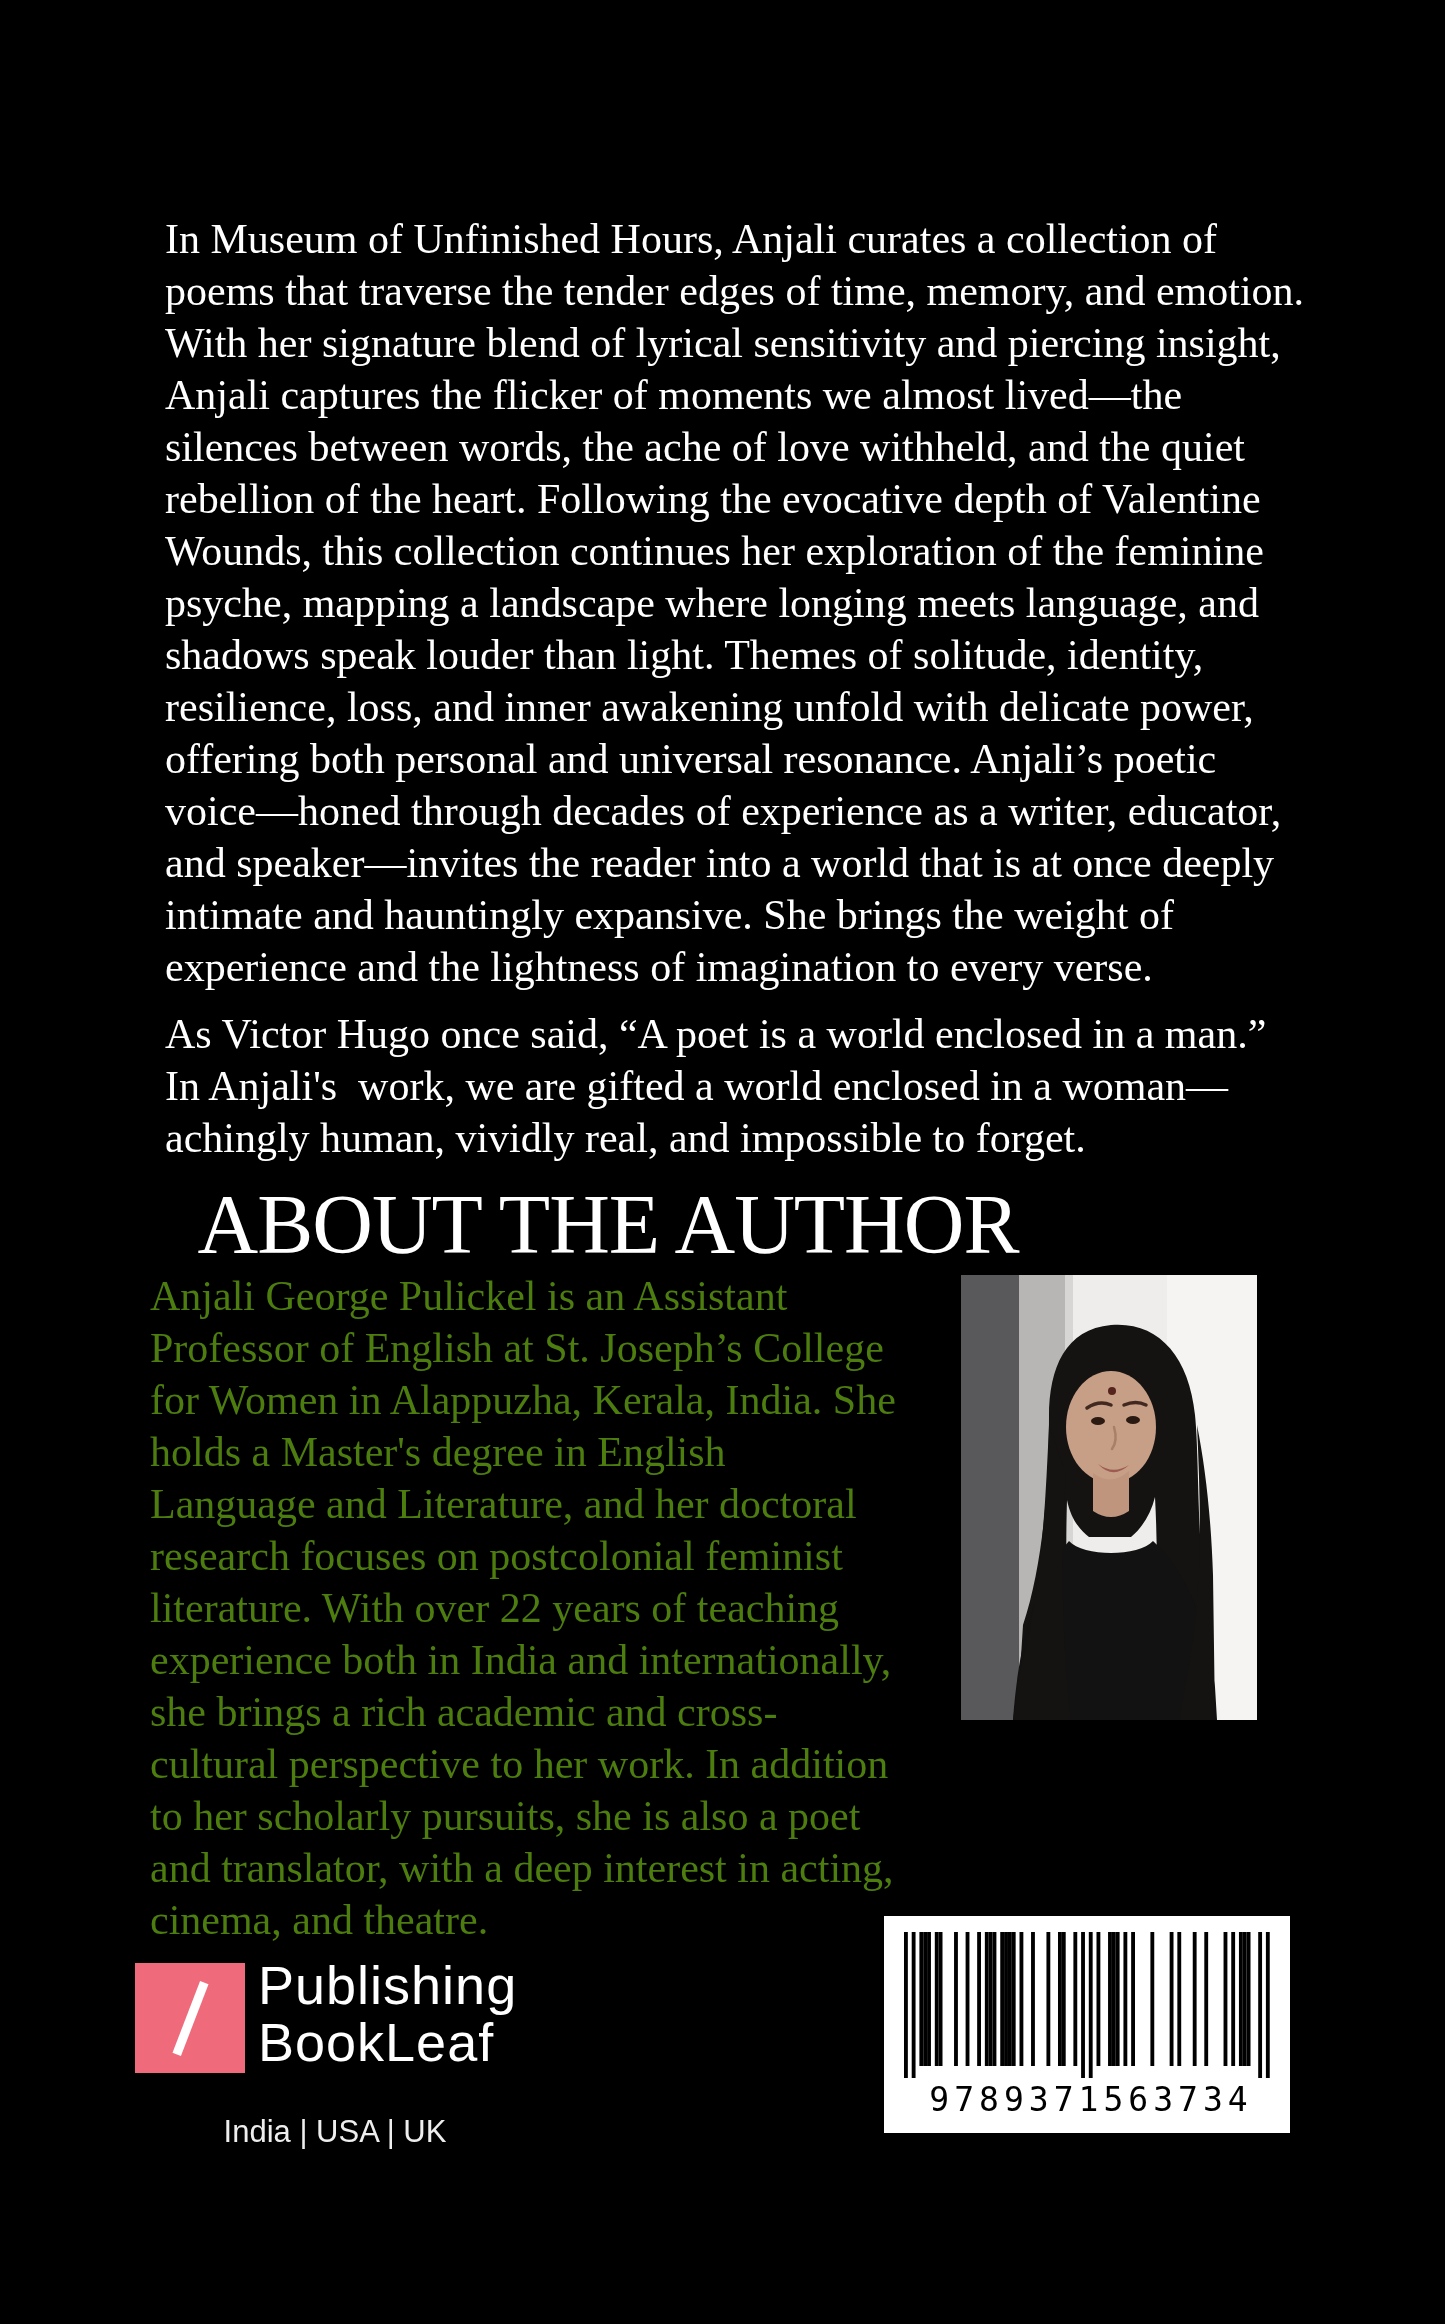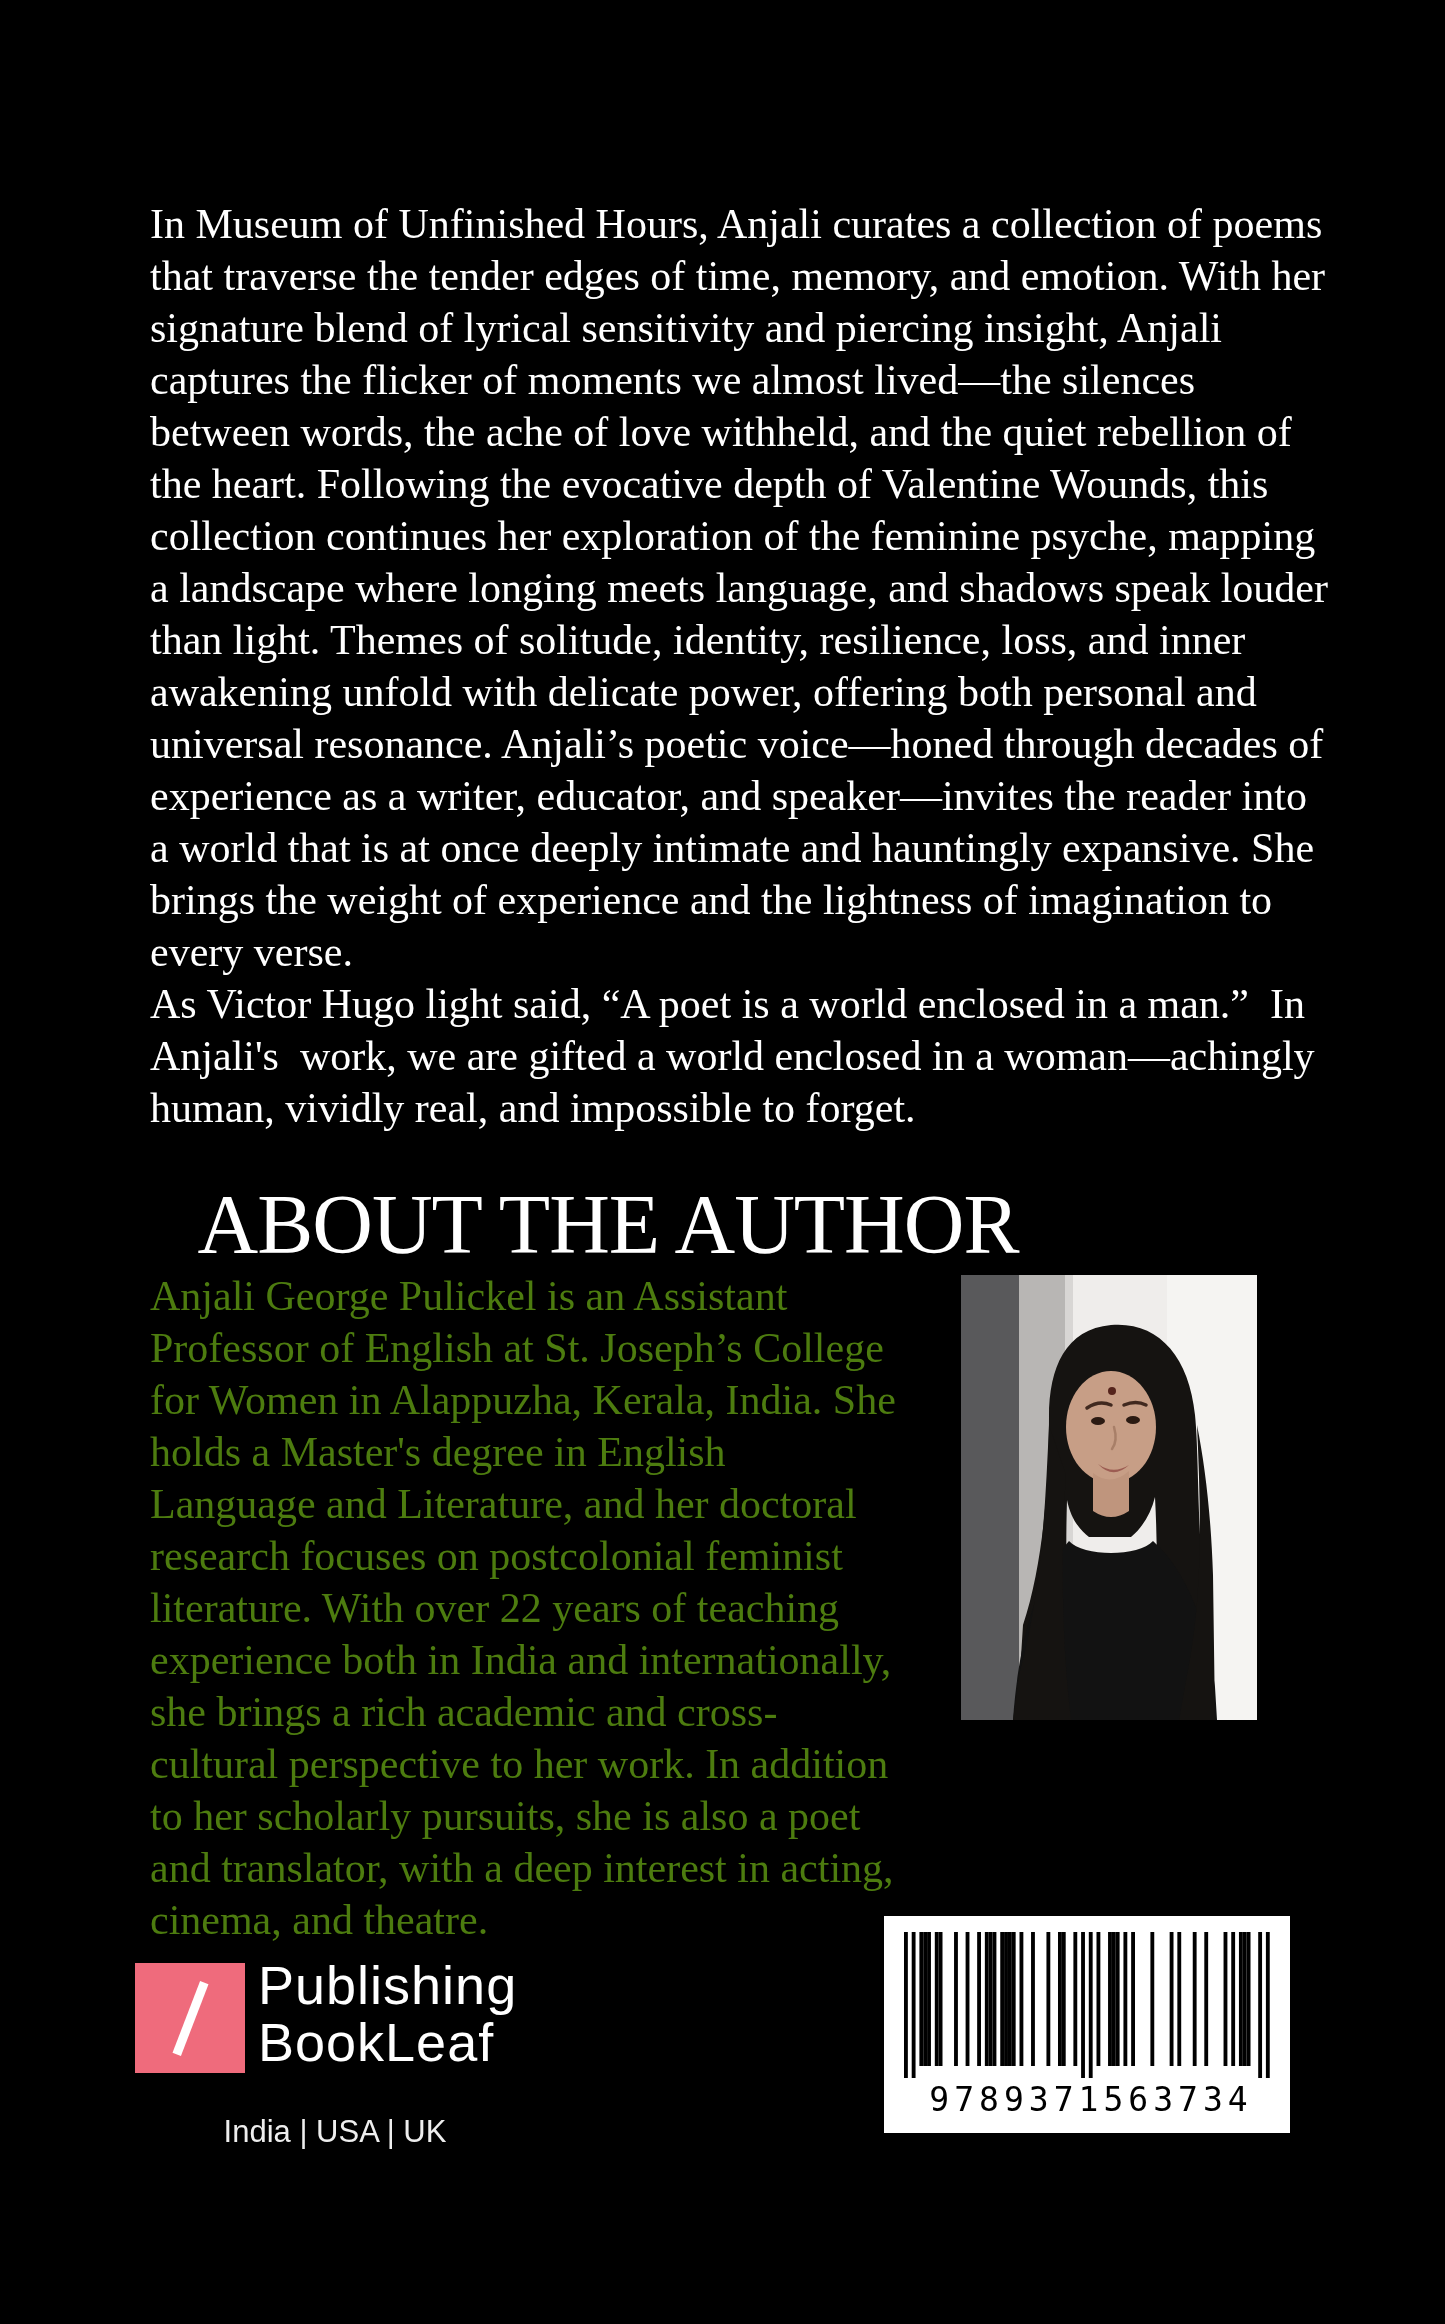--- a/index.html
+++ b/index.html
@@ -17,21 +17,21 @@
   .synopsis {
     position: absolute;
     left: 150px;
     top: 198px;
     width: 1178px;
     font-size: 42px;
     line-height: 52px;
     color: #ffffff;
   }
   .synopsis p {
-    margin: 0;
+    margin: 15px;
     white-space: pre-wrap;
   }
   .about-heading {
     position: absolute;
     left: 0;
     top: 1183px;
     width: 1216px;
     text-align: center;
     font-size: 84px;
     line-height: 1;
@@ -123,21 +123,21 @@
     font-family: "DejaVu Sans Mono", monospace;
     font-size: 33px;
     letter-spacing: 5px;
   }
 </style>
 </head>
 <body>
 
 <div class="synopsis">
   <p>In Museum of Unfinished Hours, Anjali curates a collection of poems that traverse the tender edges of time, memory, and emotion. With her signature blend of lyrical sensitivity and piercing insight, Anjali captures the flicker of moments we almost lived—the silences between words, the ache of love withheld, and the quiet rebellion of the heart. Following the evocative depth of Valentine Wounds, this collection continues her exploration of the feminine psyche, mapping a landscape where longing meets language, and shadows speak louder than light. Themes of solitude, identity, resilience, loss, and inner awakening unfold with delicate power, offering both personal and universal resonance. Anjali’s poetic voice—honed through decades of experience as a writer, educator, and speaker—invites the reader into a world that is at once deeply intimate and hauntingly expansive. She brings the weight of experience and the lightness of imagination to every verse.</p>
-  <p>As Victor Hugo light said, “A poet is a world enclosed in a man.”  In Anjali's  work, we are gifted a world enclosed in a woman—achingly human, vividly real, and impossible to forget.</p>
+  <p>As Victor Hugo once said, “A poet is a world enclosed in a man.”  In Anjali's  work, we are gifted a world enclosed in a woman—achingly human, vividly real, and impossible to forget.</p>
 </div>
 
 <div class="about-heading">ABOUT THE AUTHOR</div>
 
 <div class="bio">Anjali George Pulickel is an Assistant Professor of English at St. Joseph’s College for Women in Alappuzha, Kerala, India. She holds a Master's degree in English Language and Literature, and her doctoral research focuses on postcolonial feminist literature. With over 22 years of teaching experience both in India and internationally, she brings a rich academic and cross-cultural perspective to her work. In addition to her scholarly pursuits, she is also a poet and translator, with a deep interest in acting, cinema, and theatre.</div>
 
 <div class="author-photo">
   <svg viewBox="0 0 296 445" xmlns="http://www.w3.org/2000/svg">
 
     <rect x="0" y="0" width="296" height="445" fill="#efedeb"></rect>

